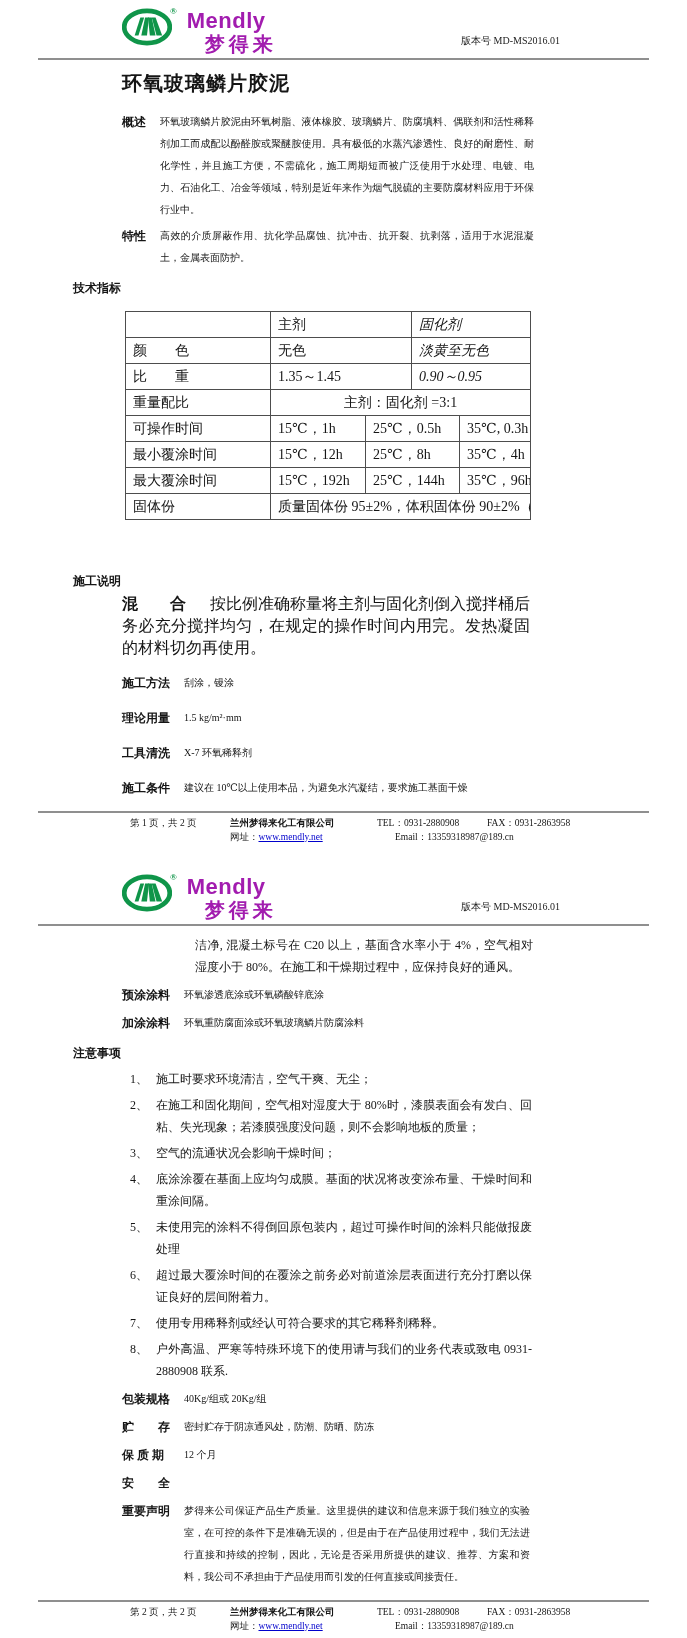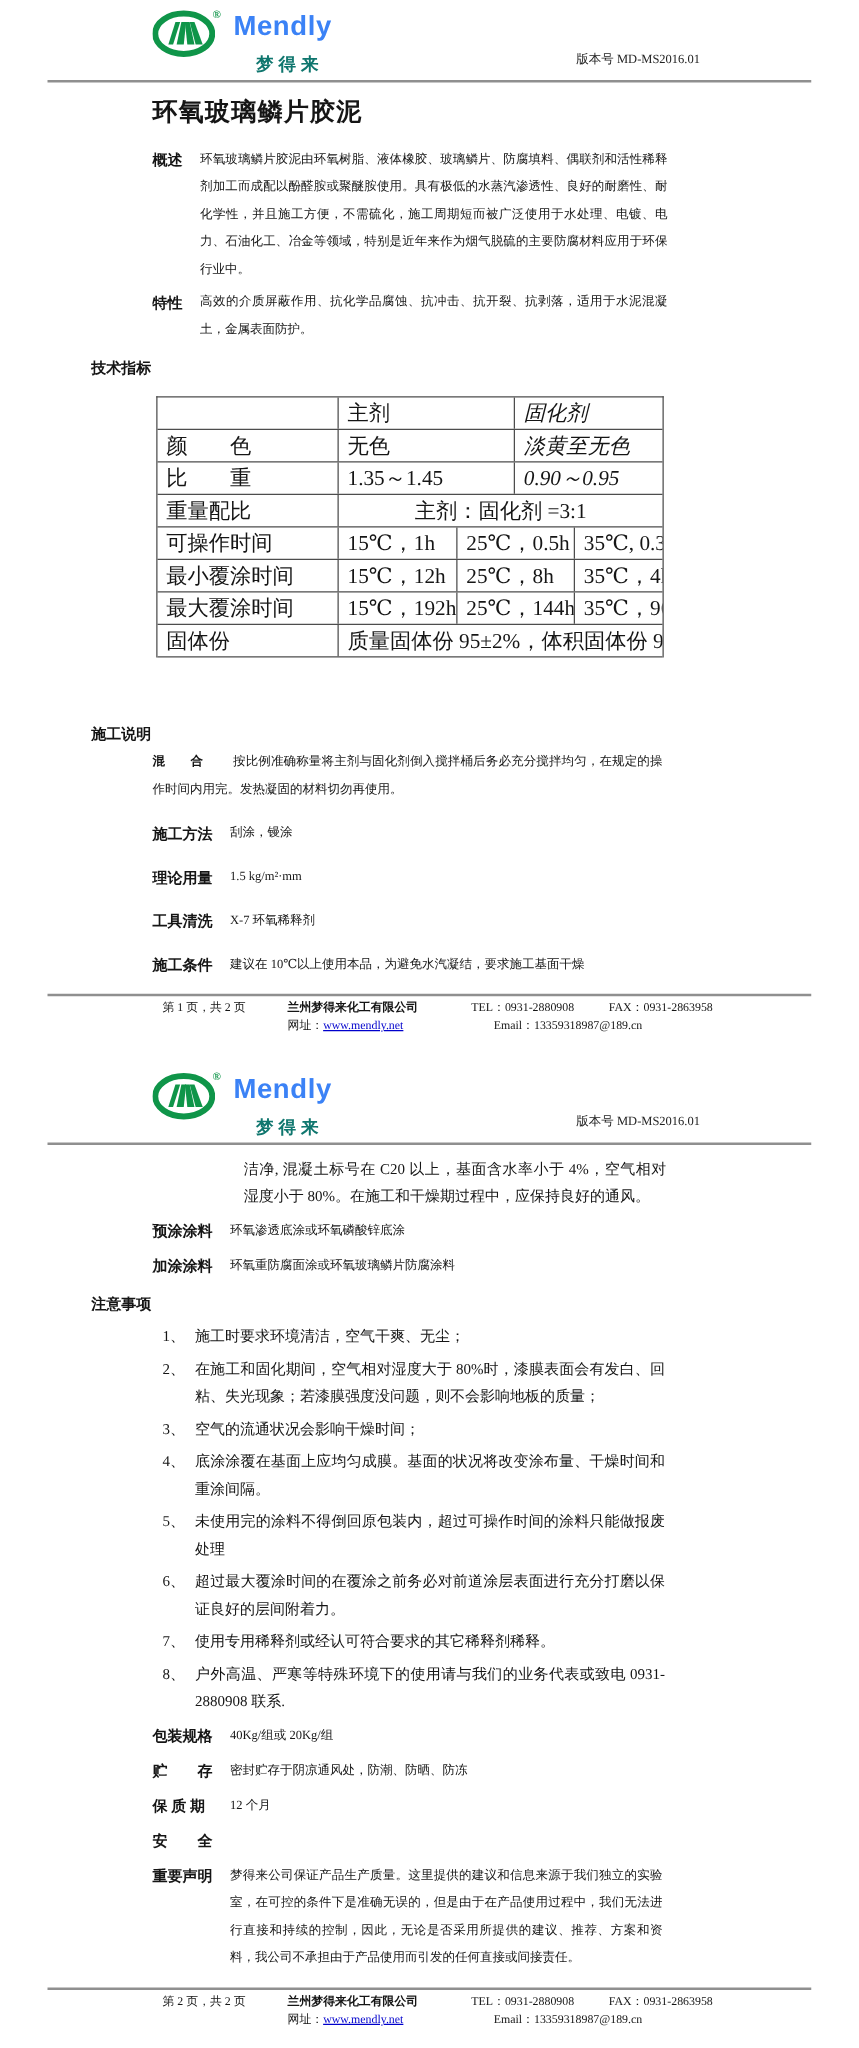--- a/index.html
+++ b/index.html
@@ -10,46 +10,46 @@
     -webkit-font-smoothing:antialiased;
   }
   .page{width:687px;position:relative;}
   .hrule{height:0;border-top:2px solid #8f8f8f;margin:0 38px;}
   
   .hdr{display:flex;justify-content:space-between;align-items:flex-end;
        padding:8px 127px 4px 122px;}
   .logo{display:flex;align-items:flex-start;gap:4px;}
   .logo-text{display:flex;flex-direction:column;line-height:1;margin-top:2px;}
   .brand{font-family:"Liberation Sans","DejaVu Sans",sans-serif;
-         font-weight:bold;font-size:22px;letter-spacing:.5px;color:#3b82f6;}
-  .brand-cn{font-weight:bold;font-size:14px;color:#0f766e;letter-spacing:4px;margin-top:14px;margin-left:18px;}
+         font-weight:bold;font-size:22px;letter-spacing:.5px;color:#a21caf;}
+  .brand-cn{font-weight:bold;font-size:20px;color:#a21caf;letter-spacing:4px;margin-top:2px;margin-left:18px;}
   .regmark{font-size:9px;color:#0f9549;font-weight:bold;position:relative;top:-2px;left:-6px;}
   .version{font-size:10px;color:#222;white-space:nowrap;margin-bottom:6px;}
   
   .doc-title{font-size:20px;font-weight:bold;margin:10px 0 0 122px;letter-spacing:1px;}
   
   .body-txt{font-size:10px;line-height:22px;text-align:justify;}
   .lblrow{display:flex;margin-left:122px;}
   .lbl{font-weight:bold;flex:0 0 38px;font-size:12px;line-height:22px;white-space:nowrap;}
   .lbl-w{flex:0 0 62px;}
   .txtcol{width:374px;}
   .sec-h{font-weight:bold;font-size:12px;margin:8px 0 0 73px;line-height:22px;}
   
   .tbl{margin:4px 0 0 125px;width:406px;border:1px solid #4d4d4d;border-bottom:none;
-       font-size:17px;box-sizing:border-box;}
+       font-size:14px;box-sizing:border-box;}
   .trow{display:flex;border-bottom:1px solid #4d4d4d;height:25px;}
   .tc{box-sizing:border-box;display:flex;align-items:center;padding-left:7px;border-left:1px solid #4d4d4d;overflow:hidden;white-space:nowrap;}
   .tc:first-child{border-left:none;}
   .w1{width:144px;}
   .w2a{width:141px;} .w3a{flex:1;font-style:italic;}
   .wspan{flex:1;justify-content:center;padding-left:0;}
   .wspanl{flex:1;}
   .w2b{width:95px;} .w3b{width:94px;} .w4b{flex:1;}
   
-  .mixp{margin:1px 0 4px 122px;width:408px;font-size:10px;line-height:22px;text-align:justify;}
+  .mixp{margin:1px 0 4px 122px;width:408px;font-size:16px;line-height:22px;text-align:justify;}
   .mixp b{margin-right:24px;}
   .row22{margin-top:13px;}
   
   .frule{margin-top:12px;}
   .footer{font-size:9.5px;line-height:14px;margin:3px 0 0 92px;}
   .frow{display:flex;}
   .fc1{width:138px;padding-left:38px;box-sizing:border-box;white-space:nowrap;}
   .fc2{width:147px;white-space:nowrap;}
   .fc3{width:110px;white-space:nowrap;}
   .fc4{white-space:nowrap;}

